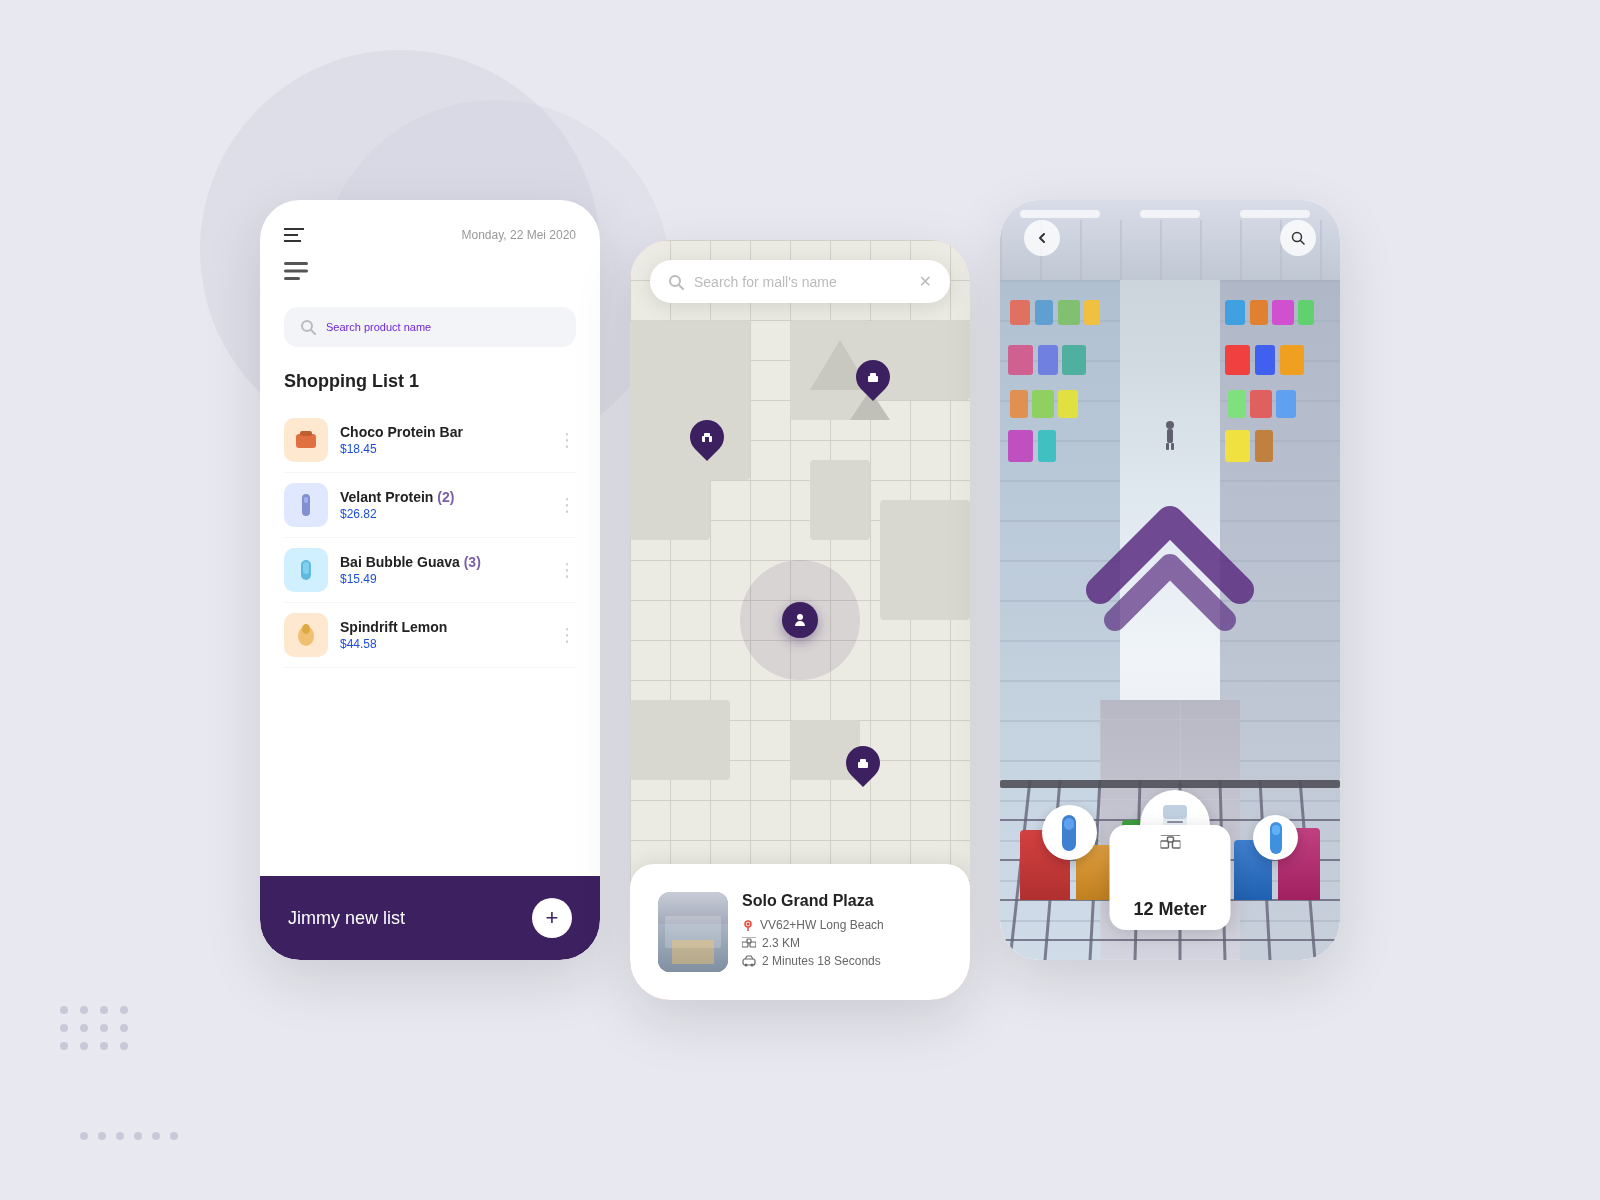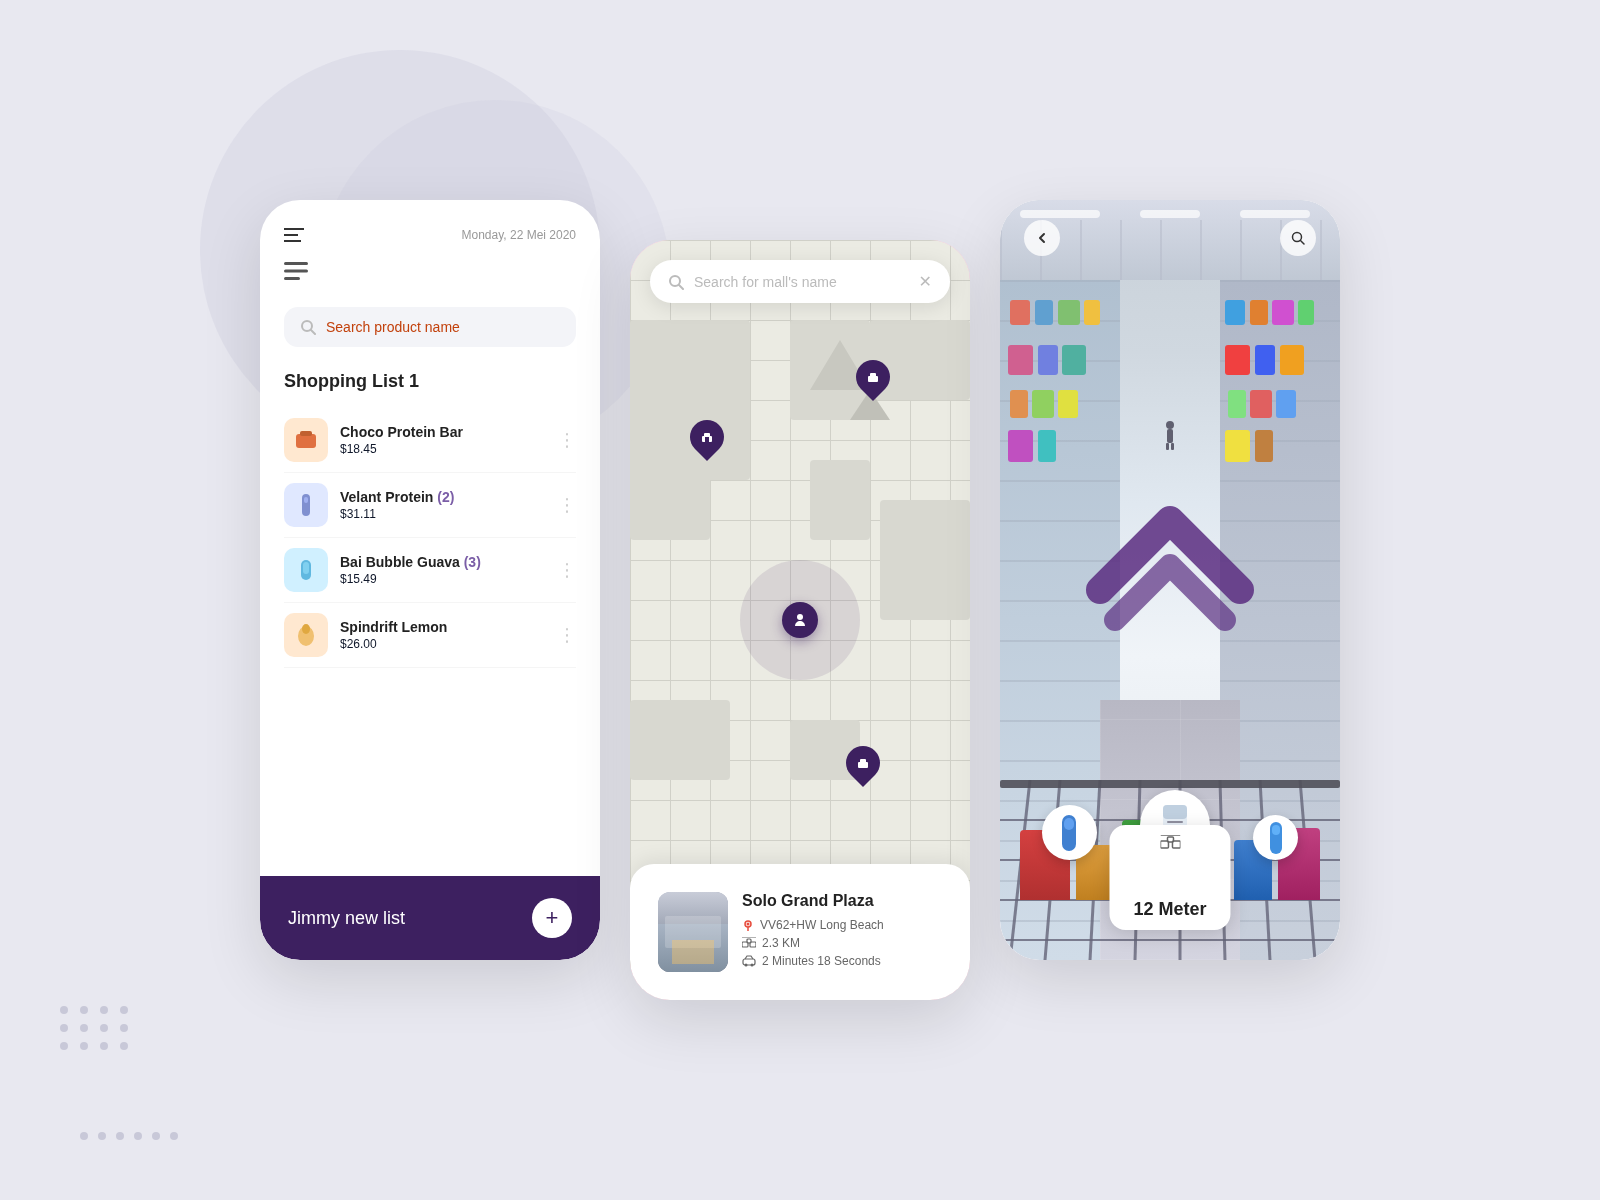--- a/index.html
+++ b/index.html
@@ -196,22 +196,22 @@
     .search-bar {
       background: #f3f4f8;
       border-radius: 14px;
       padding: 12px 16px;
       display: flex;
       align-items: center;
       gap: 10px;
       margin-bottom: 24px;
     }
     .search-bar-text {
-      color: #c2410c;
-      font-size: 14px;
+      color: #6d28d9;
+      font-size: 11px;
     }
 
     .shopping-list-title {
       font-size: 18px;
       font-weight: 700;
       color: #222;
       margin-bottom: 16px;
     }
 
     .list-items {
@@ -247,21 +247,21 @@
       font-size: 14px;
       font-weight: 600;
       color: #222;
     }
     .item-count {
       color: #7b5ea7;
       font-weight: 600;
     }
     .item-price {
       font-size: 12px;
-      color: #0f172a;
+      color: #1d4ed8;
       margin-top: 2px;
     }
     .item-dots {
       color: #ccc;
       font-size: 18px;
       cursor: pointer;
     }
 
     .choose-mall-btn {
       display: inline-flex;
@@ -707,21 +707,21 @@
 
         <div class="list-item">
           <div class="item-image item-image-2">
             <svg width="28" height="28" viewBox="0 0 28 28">
                 <rect x="10" y="3" width="8" height="22" rx="4" fill="#8090d0"></rect>
                 <rect x="12" y="6" width="4" height="6" rx="2" fill="#a0b0f0"></rect>
               </svg>
           </div>
           <div class="item-details">
             <div class="item-name">Velant Protein <span class="item-count">(2)</span></div>
-            <div class="item-price">$31.11</div>
+            <div class="item-price">$26.82</div>
           </div>
           <div class="item-dots">⋮</div>
         </div>
 
         <div class="list-item">
           <div class="item-image item-image-3">
             <svg width="28" height="28" viewBox="0 0 28 28">
                 <rect x="9" y="4" width="10" height="20" rx="5" fill="#60b8e0"></rect>
                 <rect x="11" y="6" width="6" height="12" rx="3" fill="#80d0f0"></rect>
               </svg>
@@ -735,21 +735,21 @@
 
         <div class="list-item">
           <div class="item-image item-image-4">
             <svg width="28" height="28" viewBox="0 0 28 28">
                 <ellipse cx="14" cy="15" rx="8" ry="10" fill="#f0c070"></ellipse>
                 <ellipse cx="14" cy="8" rx="4" ry="5" fill="#e0a840"></ellipse>
               </svg>
           </div>
           <div class="item-details">
             <div class="item-name">Spindrift Lemon</div>
-            <div class="item-price">$26.00</div>
+            <div class="item-price">$44.58</div>
           </div>
           <div class="item-dots">⋮</div>
         </div>
 
       </div>
 
 
       <div class="phone-1-footer">
         <span class="create-list-text">Jimmy new list</span>
         <button class="add-btn">+</button>

